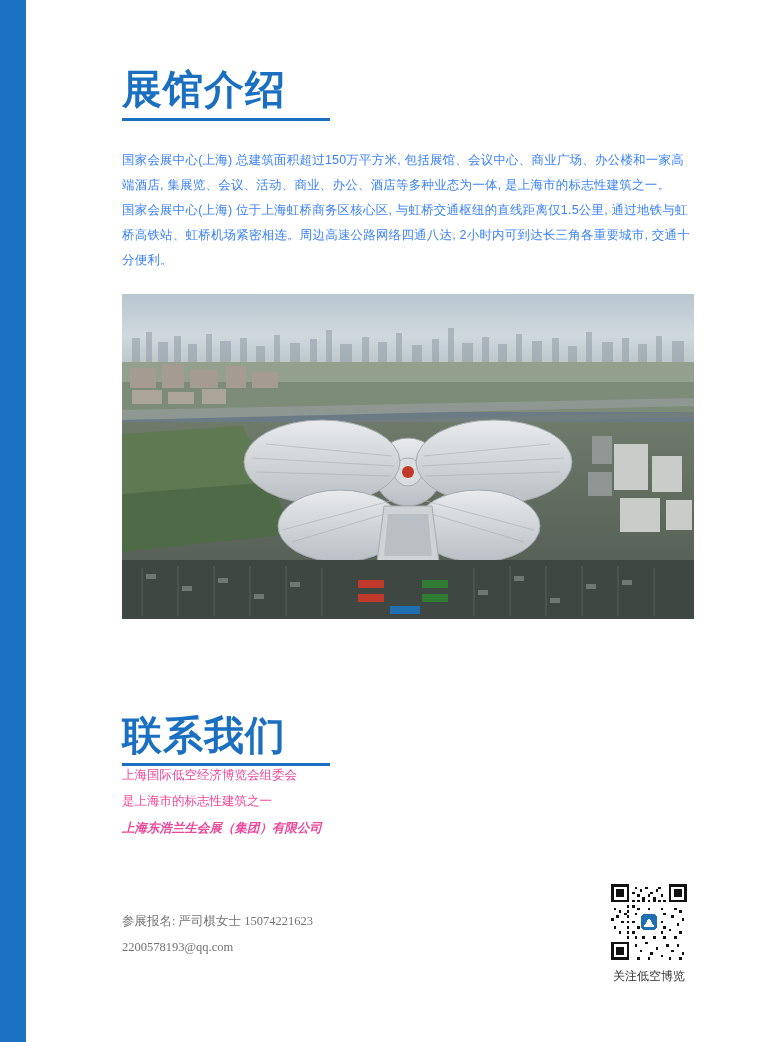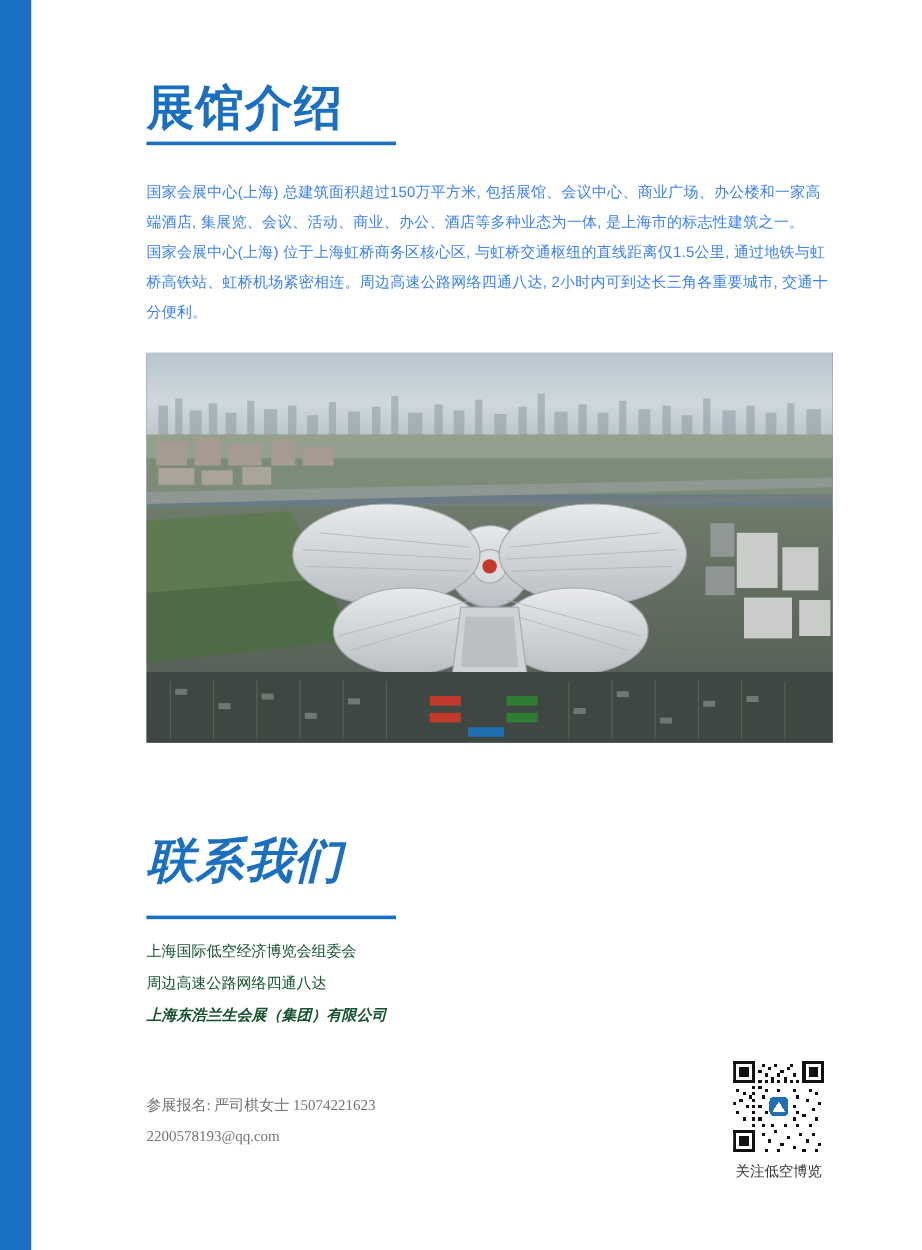--- a/index.html
+++ b/index.html
@@ -74,30 +74,29 @@
     top: 294px;
     width: 572px;
     height: 325px;
     overflow: hidden;
     background: #6a7b86;
   }
   .photo svg { display: block; }
   .heading-2 {
     position: absolute;
     left: 0;
-    top: 698px;
-    font-style: italic;
+    top: 715px;
   }
   .contact-block {
     position: absolute;
     left: 0;
-    top: 780px;
+    top: 762px;
     font-size: 12.5px;
     line-height: 2.1;
-    color: #14532d;
+    color: #ec4899;
   }
   .contact-block .strong {
     font-weight: bold;
     font-style: italic;
   }
   .contact-info {
     position: absolute;
     left: 0;
     top: 908px;
     font-family: "Liberation Serif", serif;
@@ -300,21 +299,21 @@
           <rect x="268" y="312" width="30" height="8" fill="#1f6fb2"></rect>
         </g>
       </svg>
     </div>
 
     <h1 class="heading heading-2">联系我们</h1>
     <div class="heading-underline" style="left:0; top:763px; width:208px;"></div>
 
     <div class="contact-block">
       <div>上海国际低空经济博览会组委会</div>
-      <div>周边高速公路网络四通八达</div>
+      <div>是上海市的标志性建筑之一</div>
       <div class="strong">上海东浩兰生会展（集团）有限公司</div>
     </div>
 
     <div class="contact-info">
       <div>参展报名:  严司棋女士   15074221623</div>
       <div>2200578193@qq.com</div>
     </div>
 
     <div class="qr-wrap">
       <div class="qr-code">

